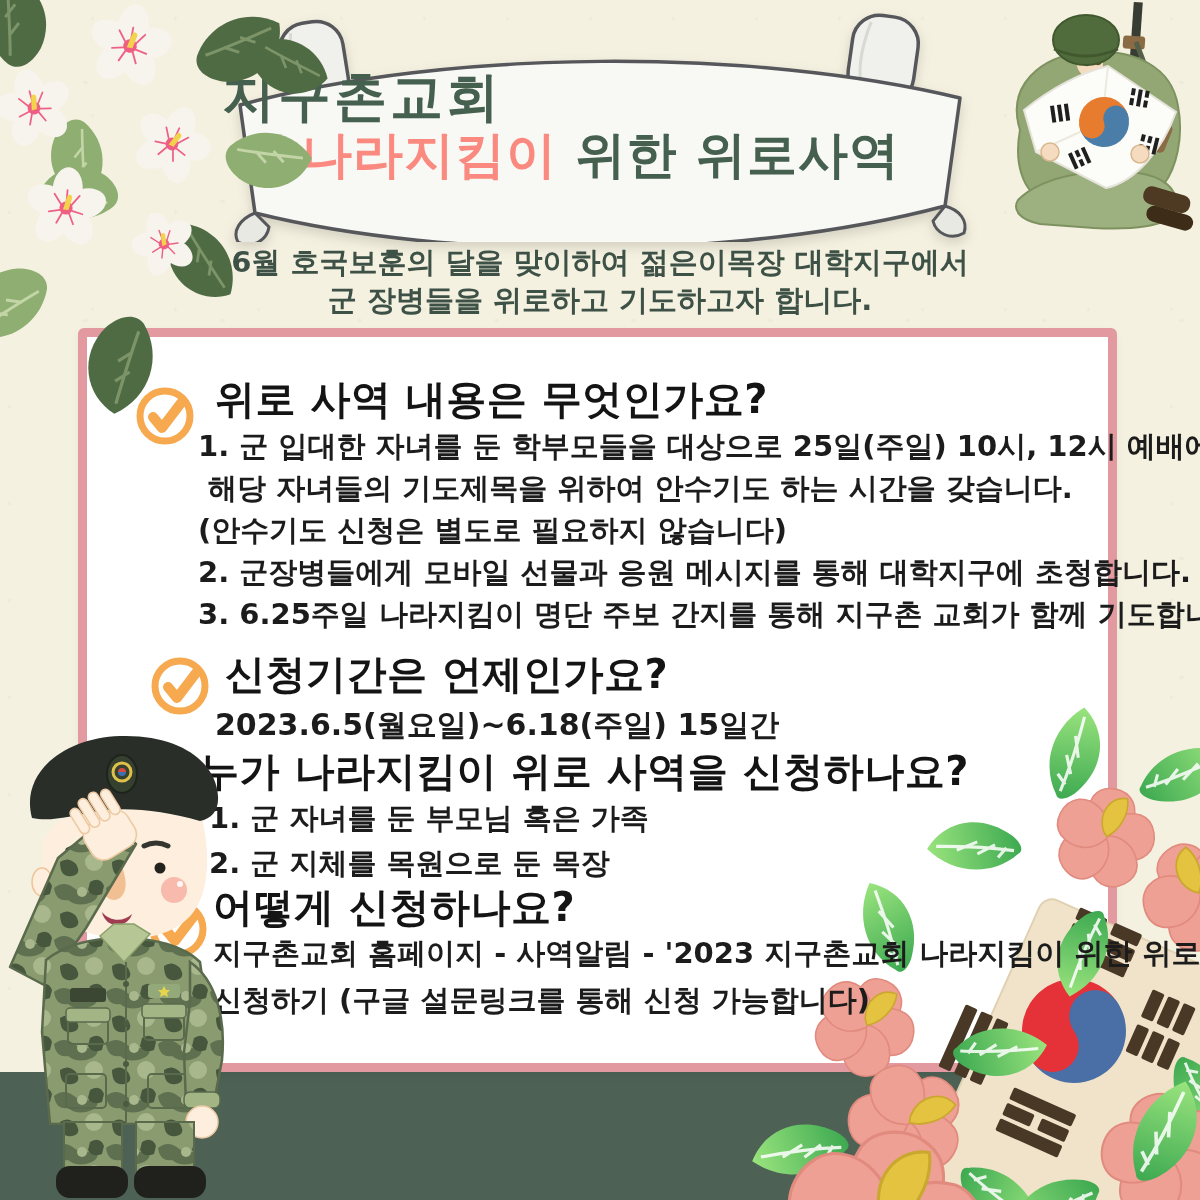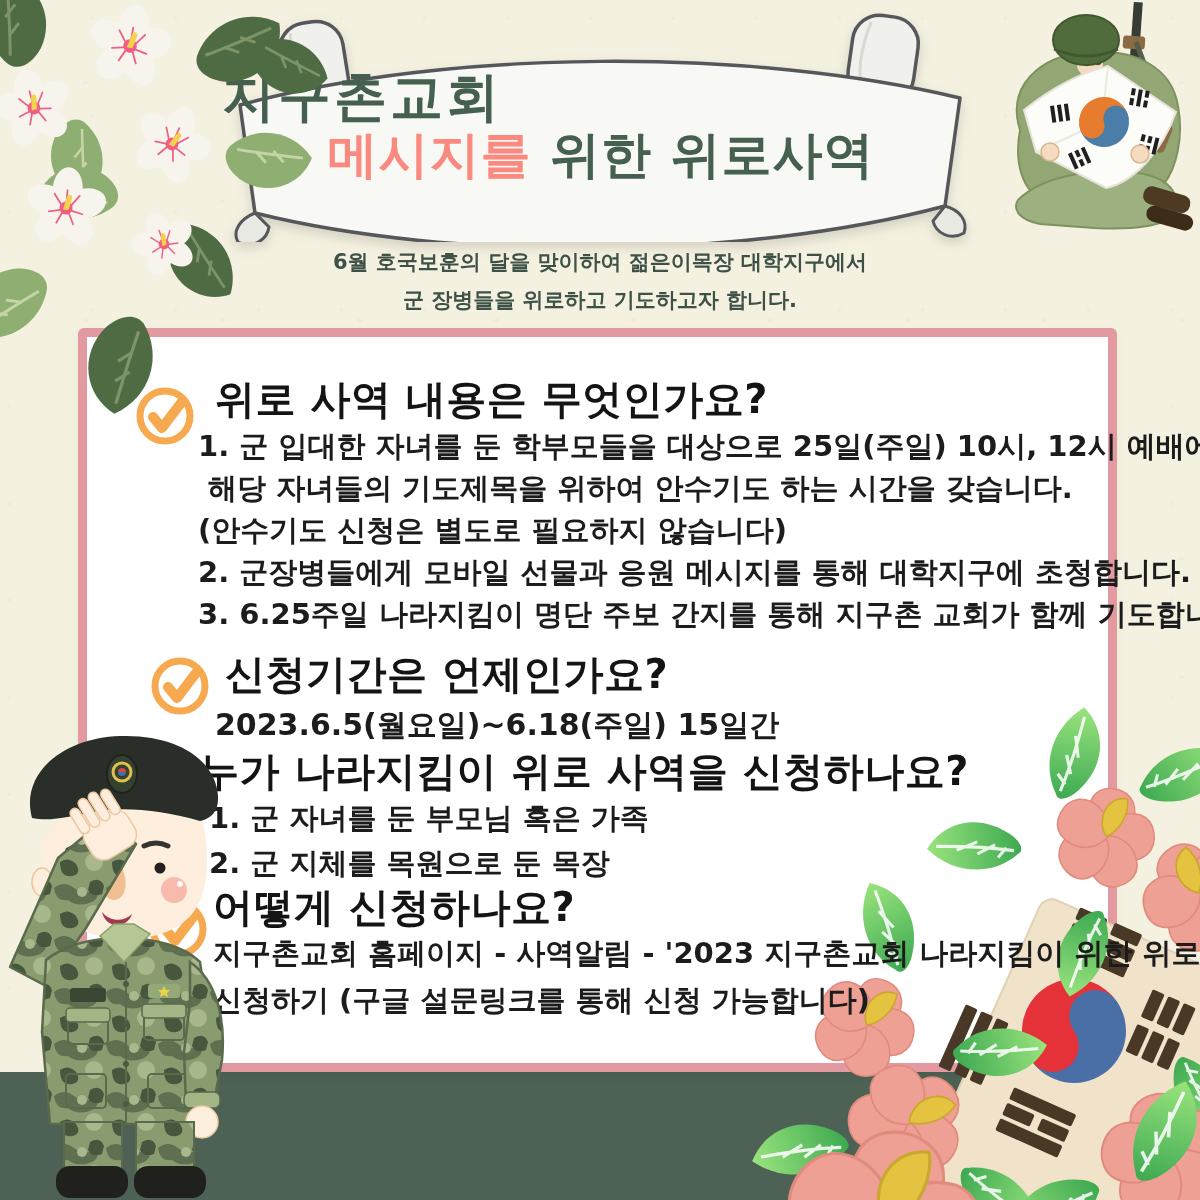--- a/index.html
+++ b/index.html
@@ -23,21 +23,21 @@
   
   .banner-wrap{left:222px;top:10px;width:758px;height:232px;z-index:2;}
   .banner-wrap svg{filter:drop-shadow(0 5px 6px rgba(60,60,50,.18));}
   .banner-line1{left:0;top:52px;width:100%;
     font-size:53px;font-weight:800;letter-spacing:3px;color:var(--title-green);}
   .banner-line2{left:0;top:112px;width:100%;text-align:center;
     font-size:50px;font-weight:800;letter-spacing:1px;color:var(--title-green);white-space:nowrap;}
   .banner-line2 .hl{color:var(--title-pink);}
   
   .intro{left:0;top:243px;width:100%;text-align:center;z-index:2;
-    font-size:21px;font-weight:600;line-height:38px;color:var(--intro-green);}
+    font-size:29px;font-weight:600;line-height:38px;color:var(--intro-green);}
   
   .content-box{left:78px;top:328px;width:1039px;height:744px;z-index:2;
     background:#ffffff;border:9px solid var(--box-border-pink);border-radius:6px;
     box-shadow:0 4px 10px rgba(0,0,0,.05);}
   .band{left:0;top:1072px;width:1200px;height:128px;background:var(--band-green);z-index:1;}
   
   .qa-layer{left:87px;top:337px;width:1021px;height:508px;z-index:4;}
   .qa-icon{width:64px;height:64px;}
   .q{font-size:40px;font-weight:800;line-height:48px;color:#141414;letter-spacing:.5px;white-space:nowrap;}
   .a{font-size:29px;font-weight:600;color:#1c1c1c;white-space:pre;}
@@ -74,21 +74,21 @@
     </g>
     <g transform="rotate(8 662 50)">
       <rect x="628" y="6" width="66" height="86" rx="27" fill="#f0f0ec" stroke="#56575b" stroke-width="3.5"></rect>
       <path d="M644,14 C637,44 637,66 646,88" stroke="#d9d9d3" stroke-width="3" fill="none"></path>
     </g>
     <path d="M33,203 C18,209 10,221 16,232 C31,239 45,230 47,217 Z" fill="#e9e9e4" stroke="#56575b" stroke-width="3"></path>
     <path d="M723,196 C738,200 746,211 742,223 C728,231 714,223 711,211 Z" fill="#e9e9e4" stroke="#56575b" stroke-width="3"></path>
     <path d="M18,95 C230,38 530,38 738,88 L723,196 C520,250 230,252 33,203 Z" fill="#f8f8f4" stroke="#56575b" stroke-width="3.5" stroke-linejoin="round"></path>
   </svg>
   <div class="abs banner-line1">지구촌교회</div>
-  <div class="abs banner-line2"><span class="hl">메시지를</span><span> 위한 위로사역</span></div>
+  <div class="abs banner-line2"><span class="hl">나라지킴이</span><span> 위한 위로사역</span></div>
 </div>
 
 <div class="abs intro">
   <div>6월 호국보훈의 달을 맞이하여 젊은이목장 대학지구에서</div>
   <div>군 장병들을 위로하고 기도하고자 합니다.</div>
 </div>
 
 <div class="abs qa-layer">
   <svg class="abs qa-icon i1" viewBox="0 0 64 64">
       <circle cx="32" cy="33" r="25" fill="#fff" stroke="#f6a94f" stroke-width="7"></circle>

